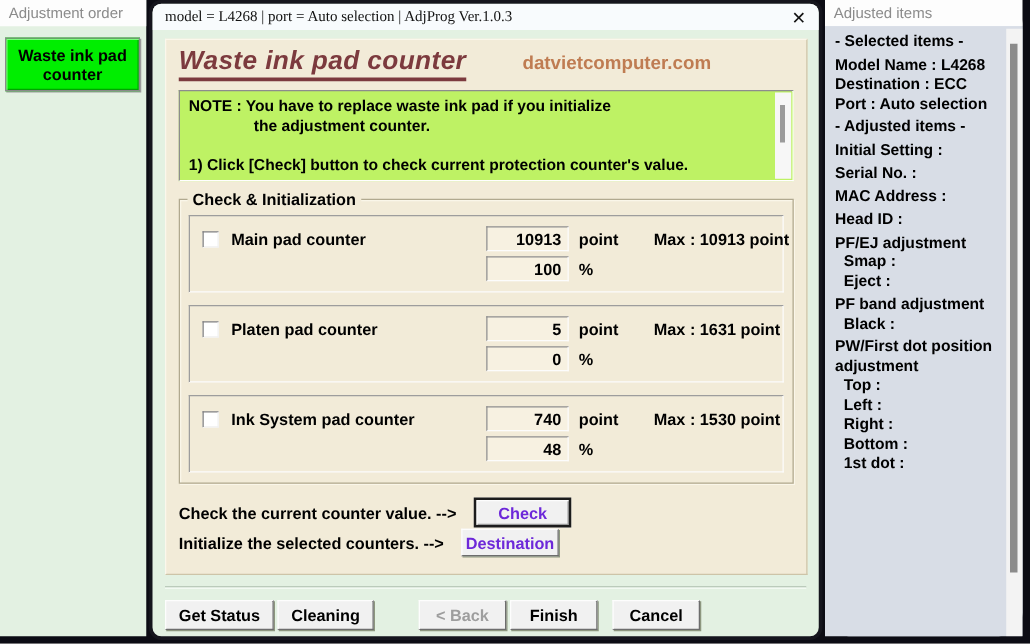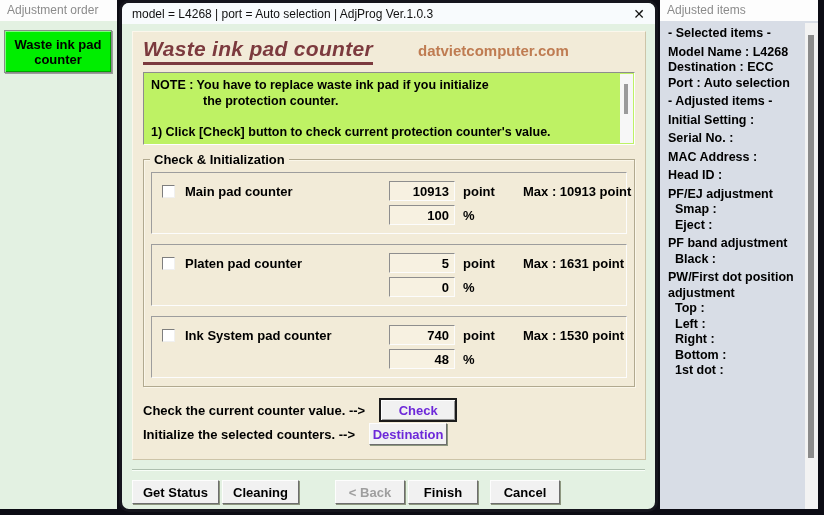--- a/index.html
+++ b/index.html
@@ -22,21 +22,21 @@
   .line { min-height:15.5px; white-space:nowrap; }
   .line.gap { margin-top:3px; }
   .line.indent { padding-left:7px; }
   .vscroll { position:absolute; right:0; top:2px; bottom:0; width:13px; background:#f3f3f3; }
   .vthumb { position:absolute; left:3px; top:12px; width:6px; height:87%; background:#8b8b8b; }
 
   
   .main-window { position:absolute; left:119px; top:0; width:539px; height:512px;
     background:#e3f1e2; border:3px solid #15151d; border-radius:10px; overflow:hidden; }
   .title-bar { height:21px; background:#f8fbfd; display:flex; align-items:center; padding:0 10px; }
-  .title-text { font-size:12px; color:#111; white-space:nowrap; }
+  .title-text { font-size:12px; color:#111; white-space:nowrap;font-family:Liberation Serif, serif; }
   .close-x { margin-left:auto; font-size:14px; color:#111; cursor:pointer; line-height:1; }
 
   .client { position:relative; height:485px; }
   .cream { position:absolute; left:10px; right:9px; top:7px; height:429px;
     background:#f2ebd8; border:1px solid; border-color:#fbf7ec #cdc4a8 #cdc4a8 #fbf7ec;
     padding:3px 10px 6px; overflow:hidden; }
 
   .heading-row { display:flex; align-items:flex-start; margin-top:2px; }
   .page-heading { font-size:21px; font-weight:bold; font-style:italic; color:#7c3a3e;
     border-bottom:3px solid #7c3a3e; padding-bottom:1px; letter-spacing:.3px; white-space:nowrap; }
@@ -107,21 +107,21 @@
     <div class="client">
       <div class="cream">
 
         <div class="heading-row">
           <span class="page-heading">Waste ink pad counter</span>
           <span class="watermark">datvietcomputer.com</span>
         </div>
 
         <div class="note-box">
           <div>NOTE : You have to replace waste ink pad if you initialize</div>
-          <div class="note-l2">the protection counter.</div>
+          <div class="note-l2">the adjustment counter.</div>
           <div class="note-spacer"></div>
           <div>1) Click [Check] button to check current protection counter's value.</div>
           <div class="note-scroll">
             <div class="note-thumb"></div>
           </div>
         </div>
 
         <div class="group">
           <span class="group-label">Check &amp; Initialization</span>
 

